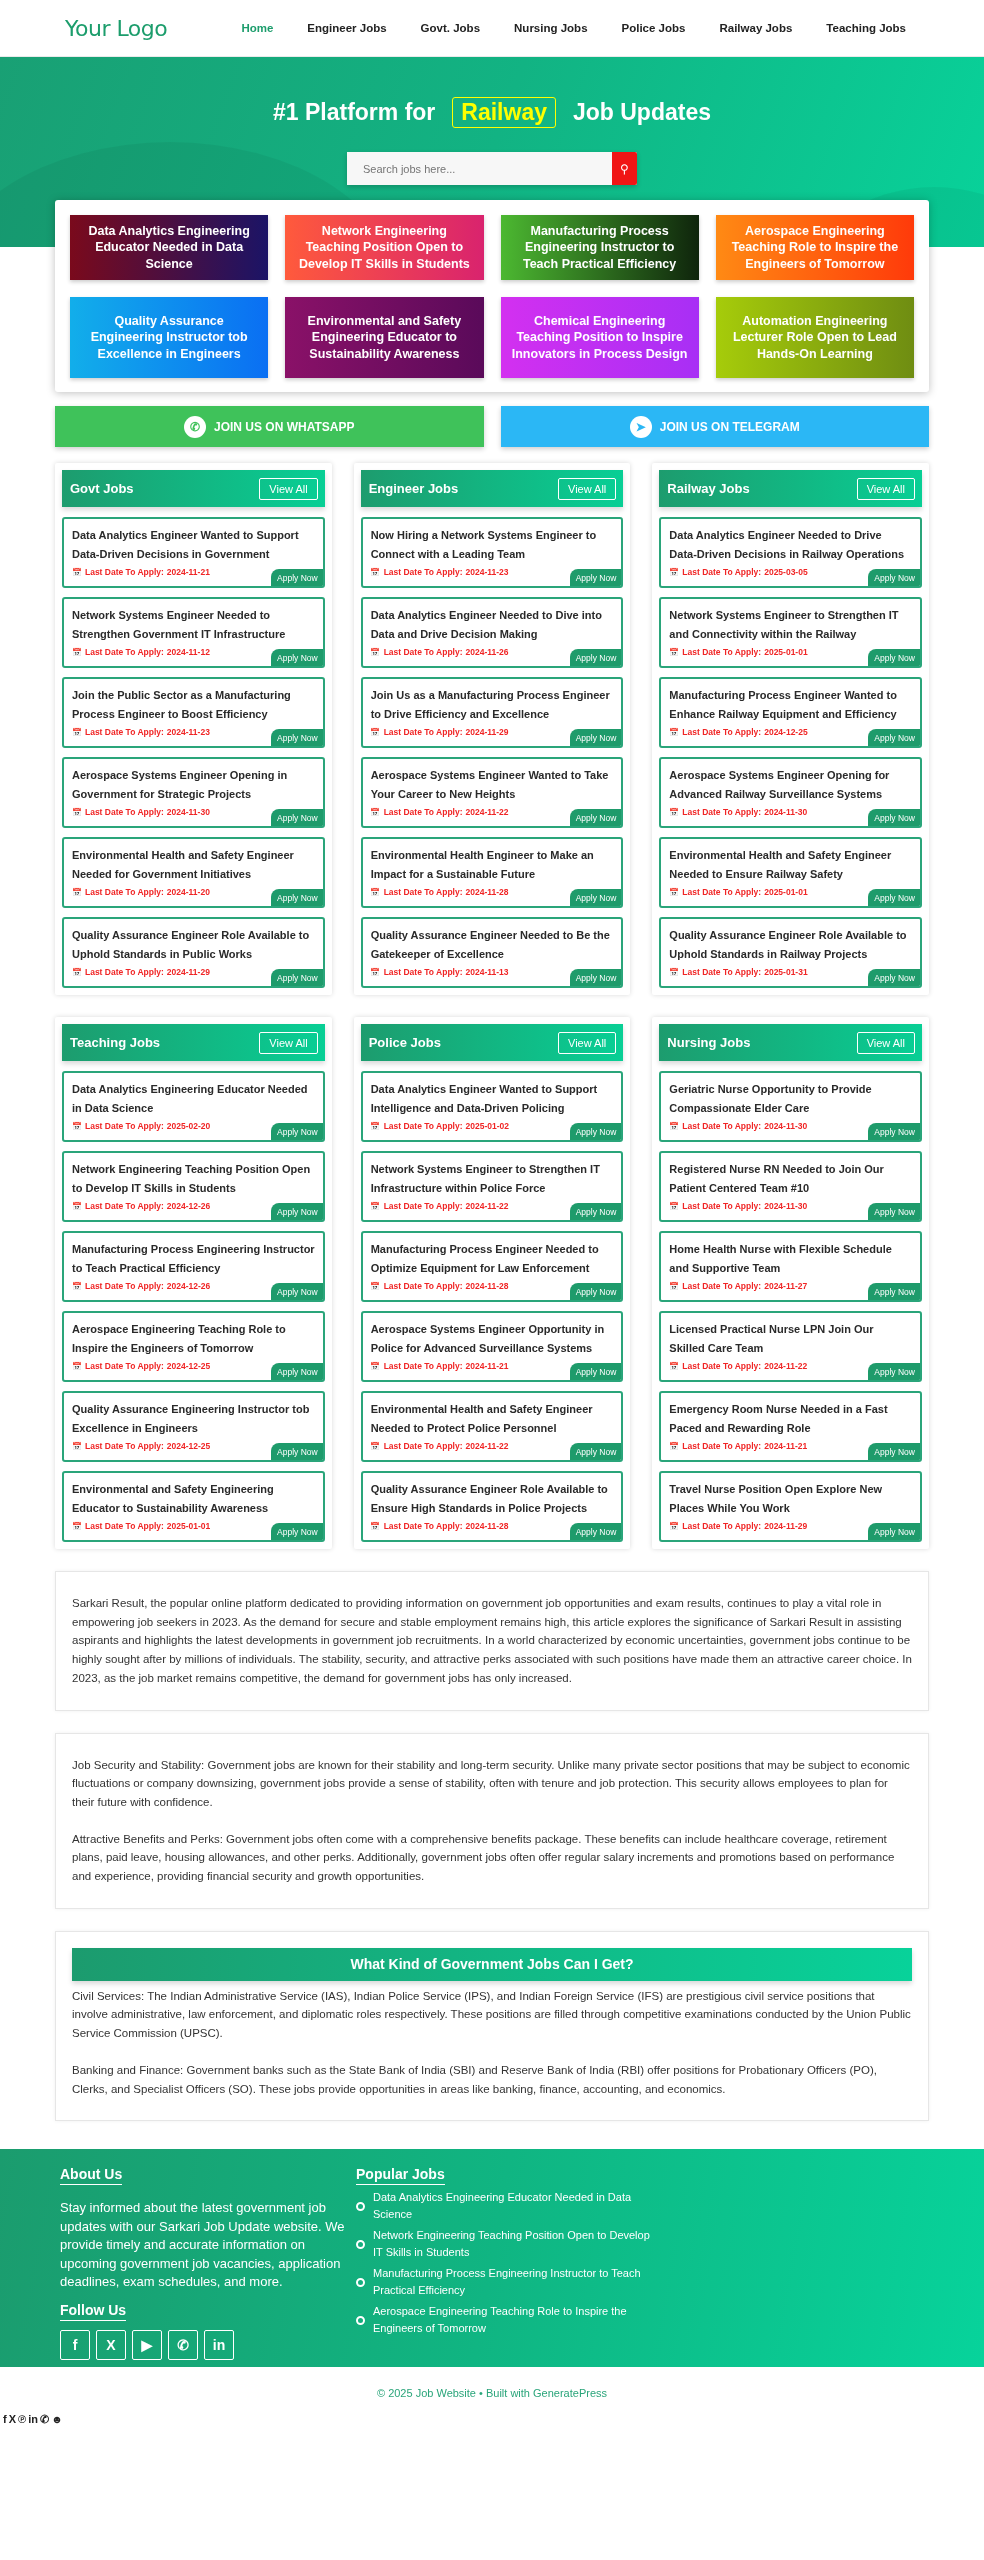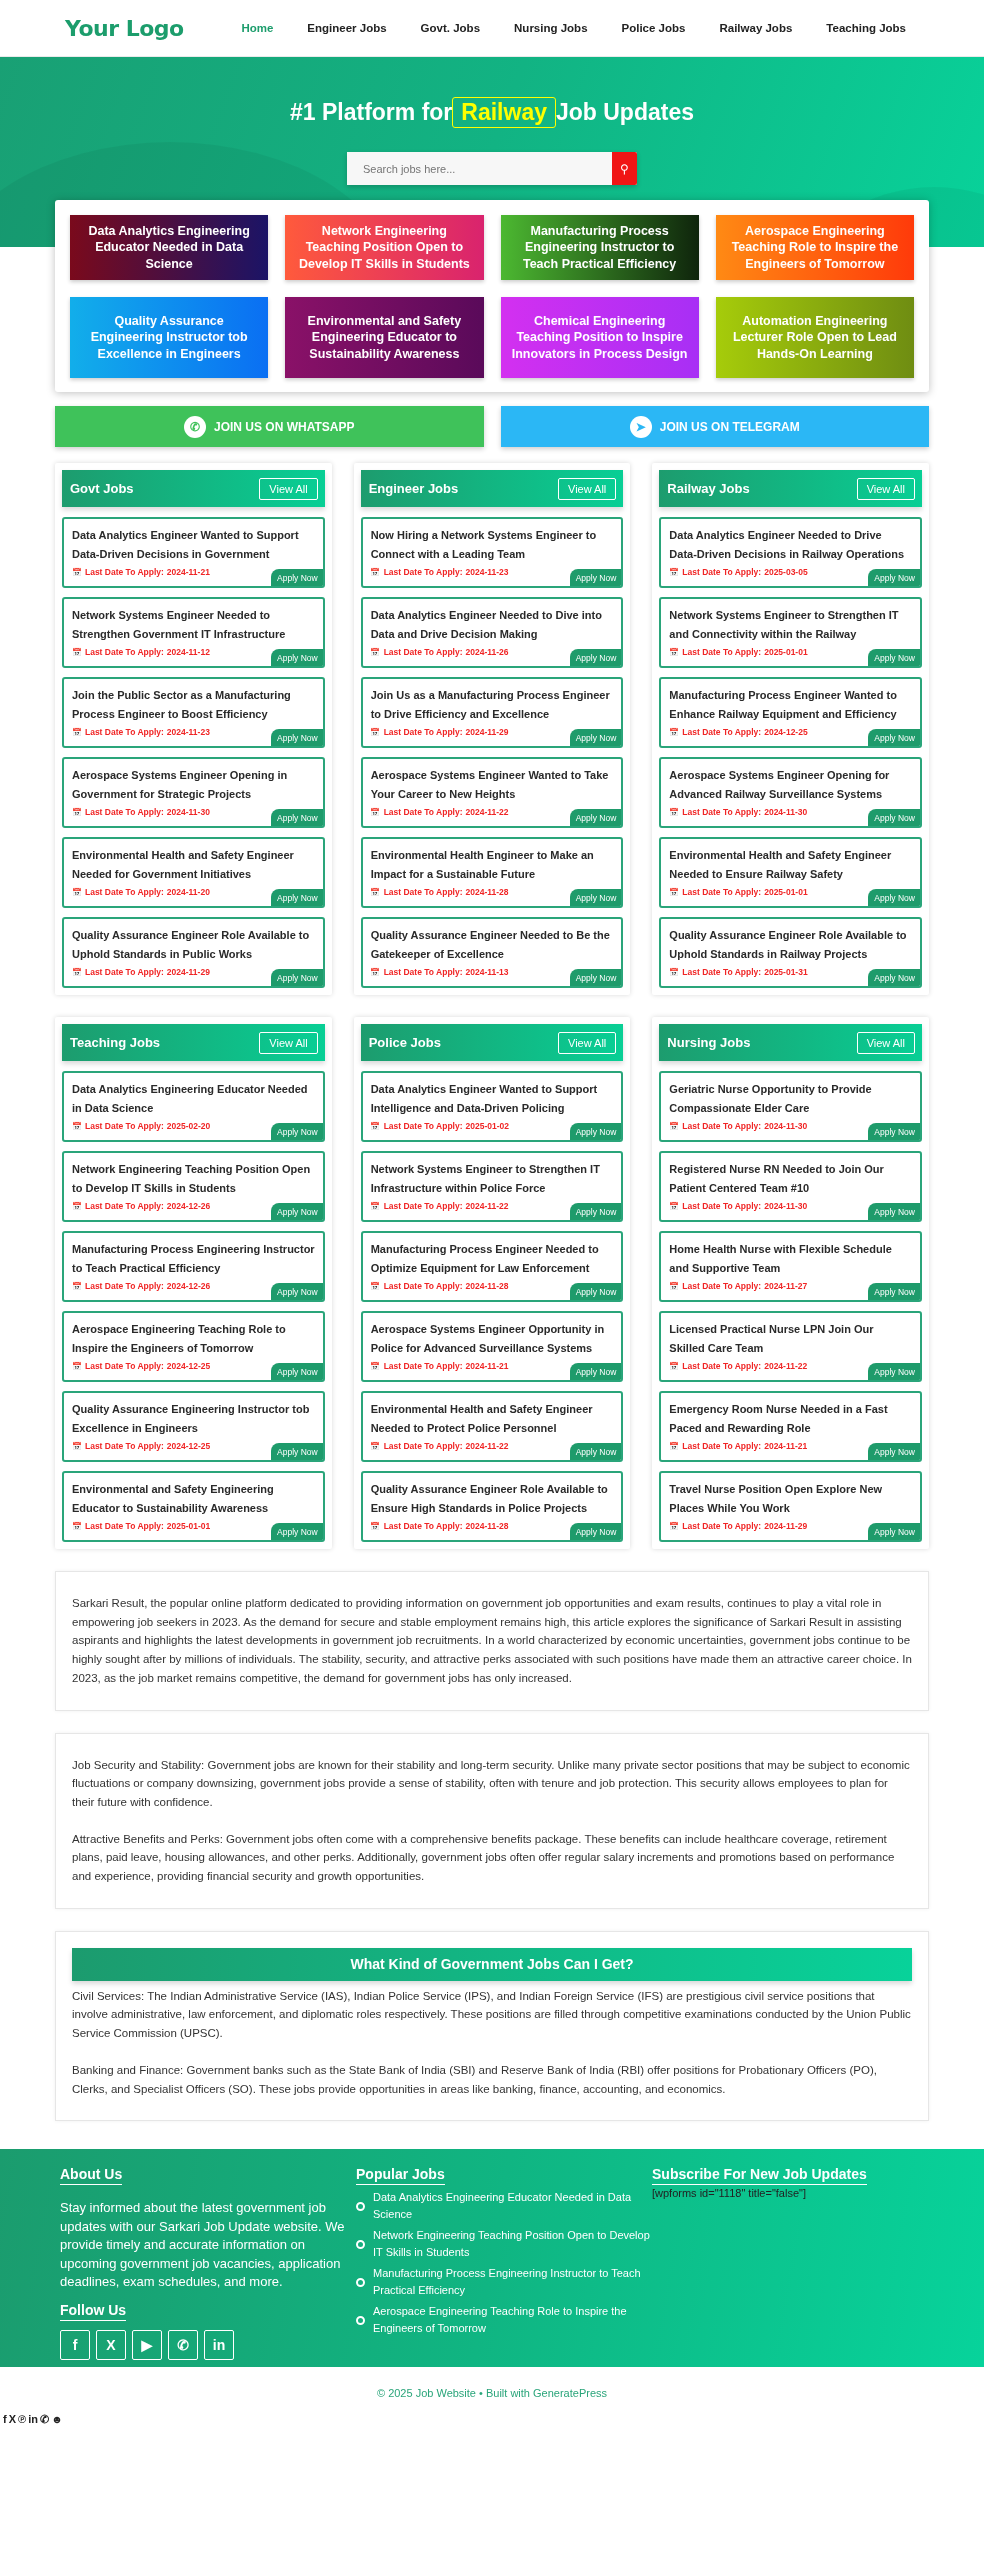--- a/index.html
+++ b/index.html
@@ -1,30 +1,30 @@
 <!DOCTYPE html>
 <html><head>
 <meta charset="utf-8">
 <style>
 *{box-sizing:border-box;margin:0;padding:0}
 body{width:984px;background:#fff;font-family:"Liberation Sans",sans-serif;color:#222;position:relative}
 a{text-decoration:none;color:inherit}
 
 
 .header{height:57px;display:flex;align-items:center;padding:0 65px 0 65px;background:#fff;border-bottom:1px solid #eaeaea}
-.logo{font-family:"DejaVu Sans",sans-serif;font-weight:bold;font-size:22px;color:#1c9d6c;letter-spacing:-0.5px}
+.logo{font-family:"DejaVu Sans",sans-serif;font-weight:normal;font-size:22px;color:#1c9d6c;letter-spacing:-0.5px}
 .nav{display:flex;margin-left:auto;gap:8px}
 .nav a{font-size:11.5px;font-weight:bold;color:#222;padding:0 13px}
 .nav a.active{color:#1c9d6c}
 
 
 .hero{position:relative;height:190px;background:linear-gradient(110deg,#19a074 0%,#12b383 50%,#08d29a 100%);overflow:hidden}
 .hero .wave{position:absolute;left:-60px;top:85px;width:460px;height:300px;border-radius:50%;background:rgba(0,0,0,0.05)}
 .hero .wave2{position:absolute;right:-80px;top:130px;width:260px;height:200px;border-radius:50%;background:rgba(0,0,0,0.05)}
-.hero-title{position:relative;text-align:right;padding-top:40px;color:#fff;font-weight:bold;font-size:23px;display:flex;justify-content:center;align-items:center;gap:0}
+.hero-title{position:relative;text-align:right;padding-top:40px;color:#fff;font-weight:bold;font-size:23px;display:flex;justify-content:center;align-items:center;gap:17px}
 .hero-title .hl{color:#ffff00;border:1.5px solid #ffff00;padding:1px 8px;border-radius:3px}
 .search{position:relative;margin:24px auto 0;width:290px;height:33px;display:flex;background:#fff;border-radius:2px;box-shadow:0 2px 5px rgba(0,0,0,0.2)}
 .search input{flex:1;border:none;outline:none;padding:0 16px;font-size:11px;color:#555;background:#f7f7f7;font-family:"Liberation Sans",sans-serif}
 .search button{width:25px;border:none;background:#f01515;color:#fff;font-size:12px;border-radius:0 2px 2px 0}
 
 
 .featured-wrap{position:relative;margin:-47px 55px 0;background:#fff;border-radius:3px;box-shadow:0 1px 8px rgba(0,0,0,0.25);padding:15px 15px 14px;display:grid;grid-template-columns:repeat(4,1fr);gap:17px 17px}
 .fcard{height:65px;display:flex;align-items:center;justify-content:center;text-align:center;color:#fff;font-weight:bold;font-size:12.5px;line-height:1.3;padding:4px 10px;box-shadow:0 2px 4px rgba(0,0,0,0.2)}
 .fcard.tall{height:81px}
 
@@ -396,24 +396,20 @@
         <li>
           <span class="b"></span>
           <a>Manufacturing Process Engineering Instructor to Teach Practical Efficiency</a>
         </li>
         <li>
           <span class="b"></span>
           <a>Aerospace Engineering Teaching Role to Inspire the Engineers of Tomorrow</a>
         </li>
       </ul>
   </div>
-  <div class="subscribe">
-    <h4>Subscribe For New Job Updates</h4>
-    <div class="code">[wpforms id="1118" title="false"]</div>
-  </div>
 </footer>
 <div class="copy">© 2025 Job Website • Built with GeneratePress</div>
 <div class="share" id="share">
     <a>f</a>
     <a>X</a>
     <a>℗</a>
     <a>in</a>
     <a>✆</a>
     <a>☻</a>
   </div>

